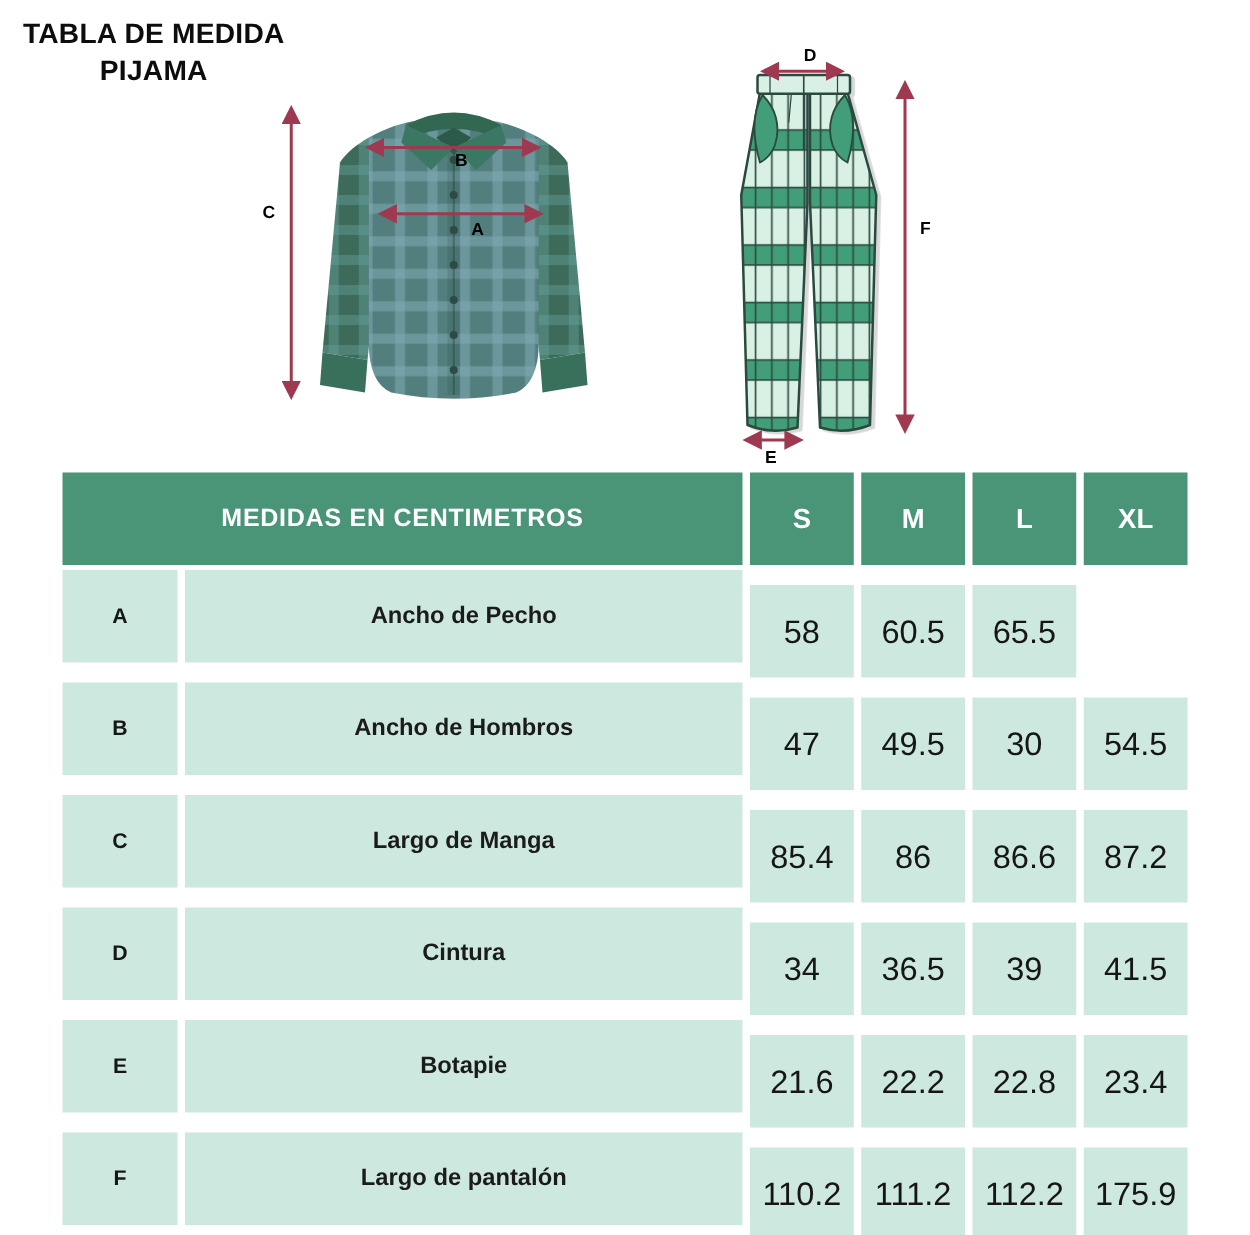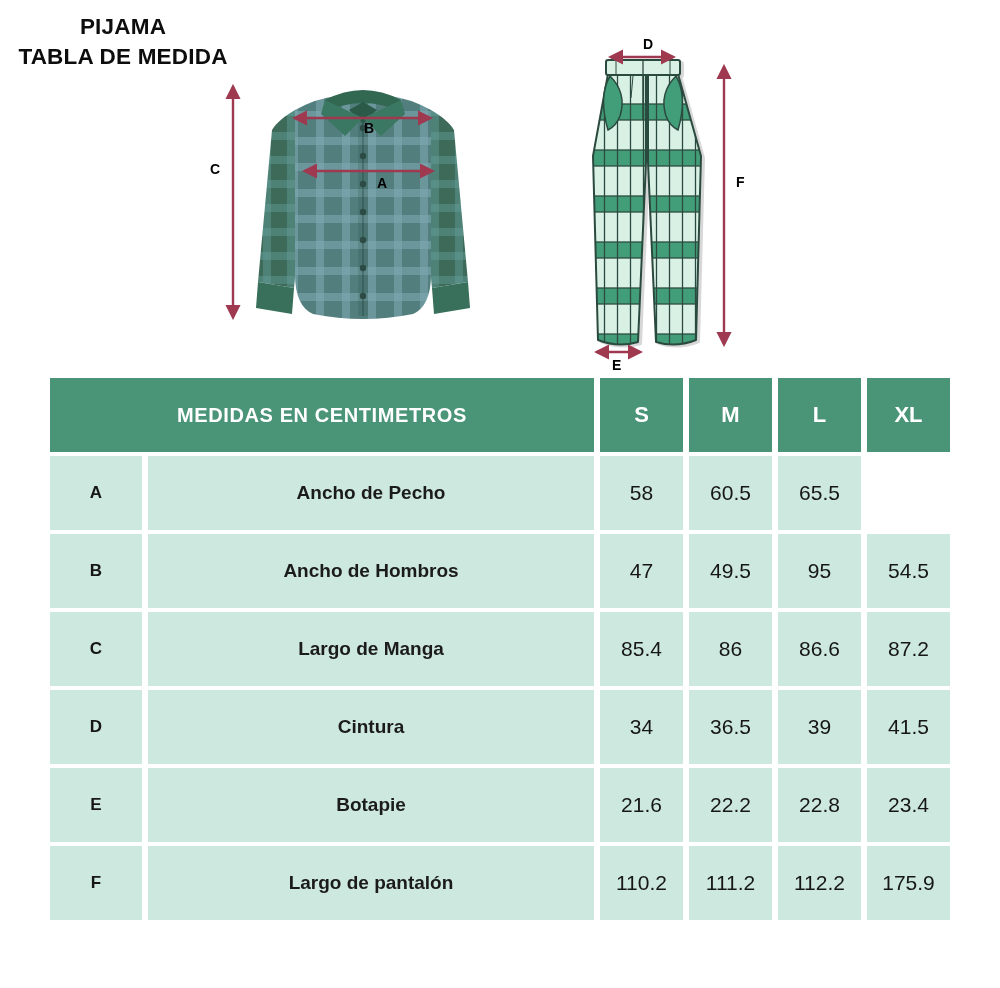--- a/index.html
+++ b/index.html
@@ -41,28 +41,28 @@
   .trow > div {
     height:74px; display:flex; align-items:center; justify-content:center;
     text-align:center;
   }
   .hcell { background:#4a9478; color:#ffffff; font-weight:bold; }
   .hlabel { font-size:20px; letter-spacing:0.6px; }
   .hsize  { font-size:22px; }
   .cell   { background:#cde8de; color:#161616; }
   .ckey   { font-weight:bold; font-size:17px; }
   .cname  { font-size:19px; color:#1b1b1b;font-weight:bold; }
-  .cval   { font-size:21px; }
+  .cval   { font-size:26px;margin-top:12px; }
 </style>
 </head>
 <body>
 
 <div class="title">
+  <div>TABLA DE MEDIDA</div>
   <div>PIJAMA</div>
-  <div>TABLA DE MEDIDA</div>
 </div>
 
 <svg class="shirt-svg" width="235" height="255" viewBox="0 0 235 255">
   <defs>
     <pattern id="plaidBody" patternUnits="userSpaceOnUse" width="26" height="26">
       <rect width="26" height="26" fill="#527e7d"></rect>
       <rect y="9" width="26" height="8" fill="#7fa9b4" opacity="0.55"></rect>
       <rect x="9" width="8" height="26" fill="#7fa9b4" opacity="0.55"></rect>
     </pattern>
     <pattern id="plaidSleeve" patternUnits="userSpaceOnUse" width="24" height="24">
@@ -164,21 +164,21 @@
     <div class="cell cval">58</div>
     <div class="cell cval">60.5</div>
     <div class="cell cval">65.5</div>
   </div>
 
   <div class="trow">
     <div class="cell ckey">B</div>
     <div class="cell cname">Ancho de Hombros</div>
     <div class="cell cval">47</div>
     <div class="cell cval">49.5</div>
-    <div class="cell cval">95</div>
+    <div class="cell cval">30</div>
     <div class="cell cval">54.5</div>
   </div>
 
   <div class="trow">
     <div class="cell ckey">C</div>
     <div class="cell cname">Largo de Manga</div>
     <div class="cell cval">85.4</div>
     <div class="cell cval">86</div>
     <div class="cell cval">86.6</div>
     <div class="cell cval">87.2</div>

